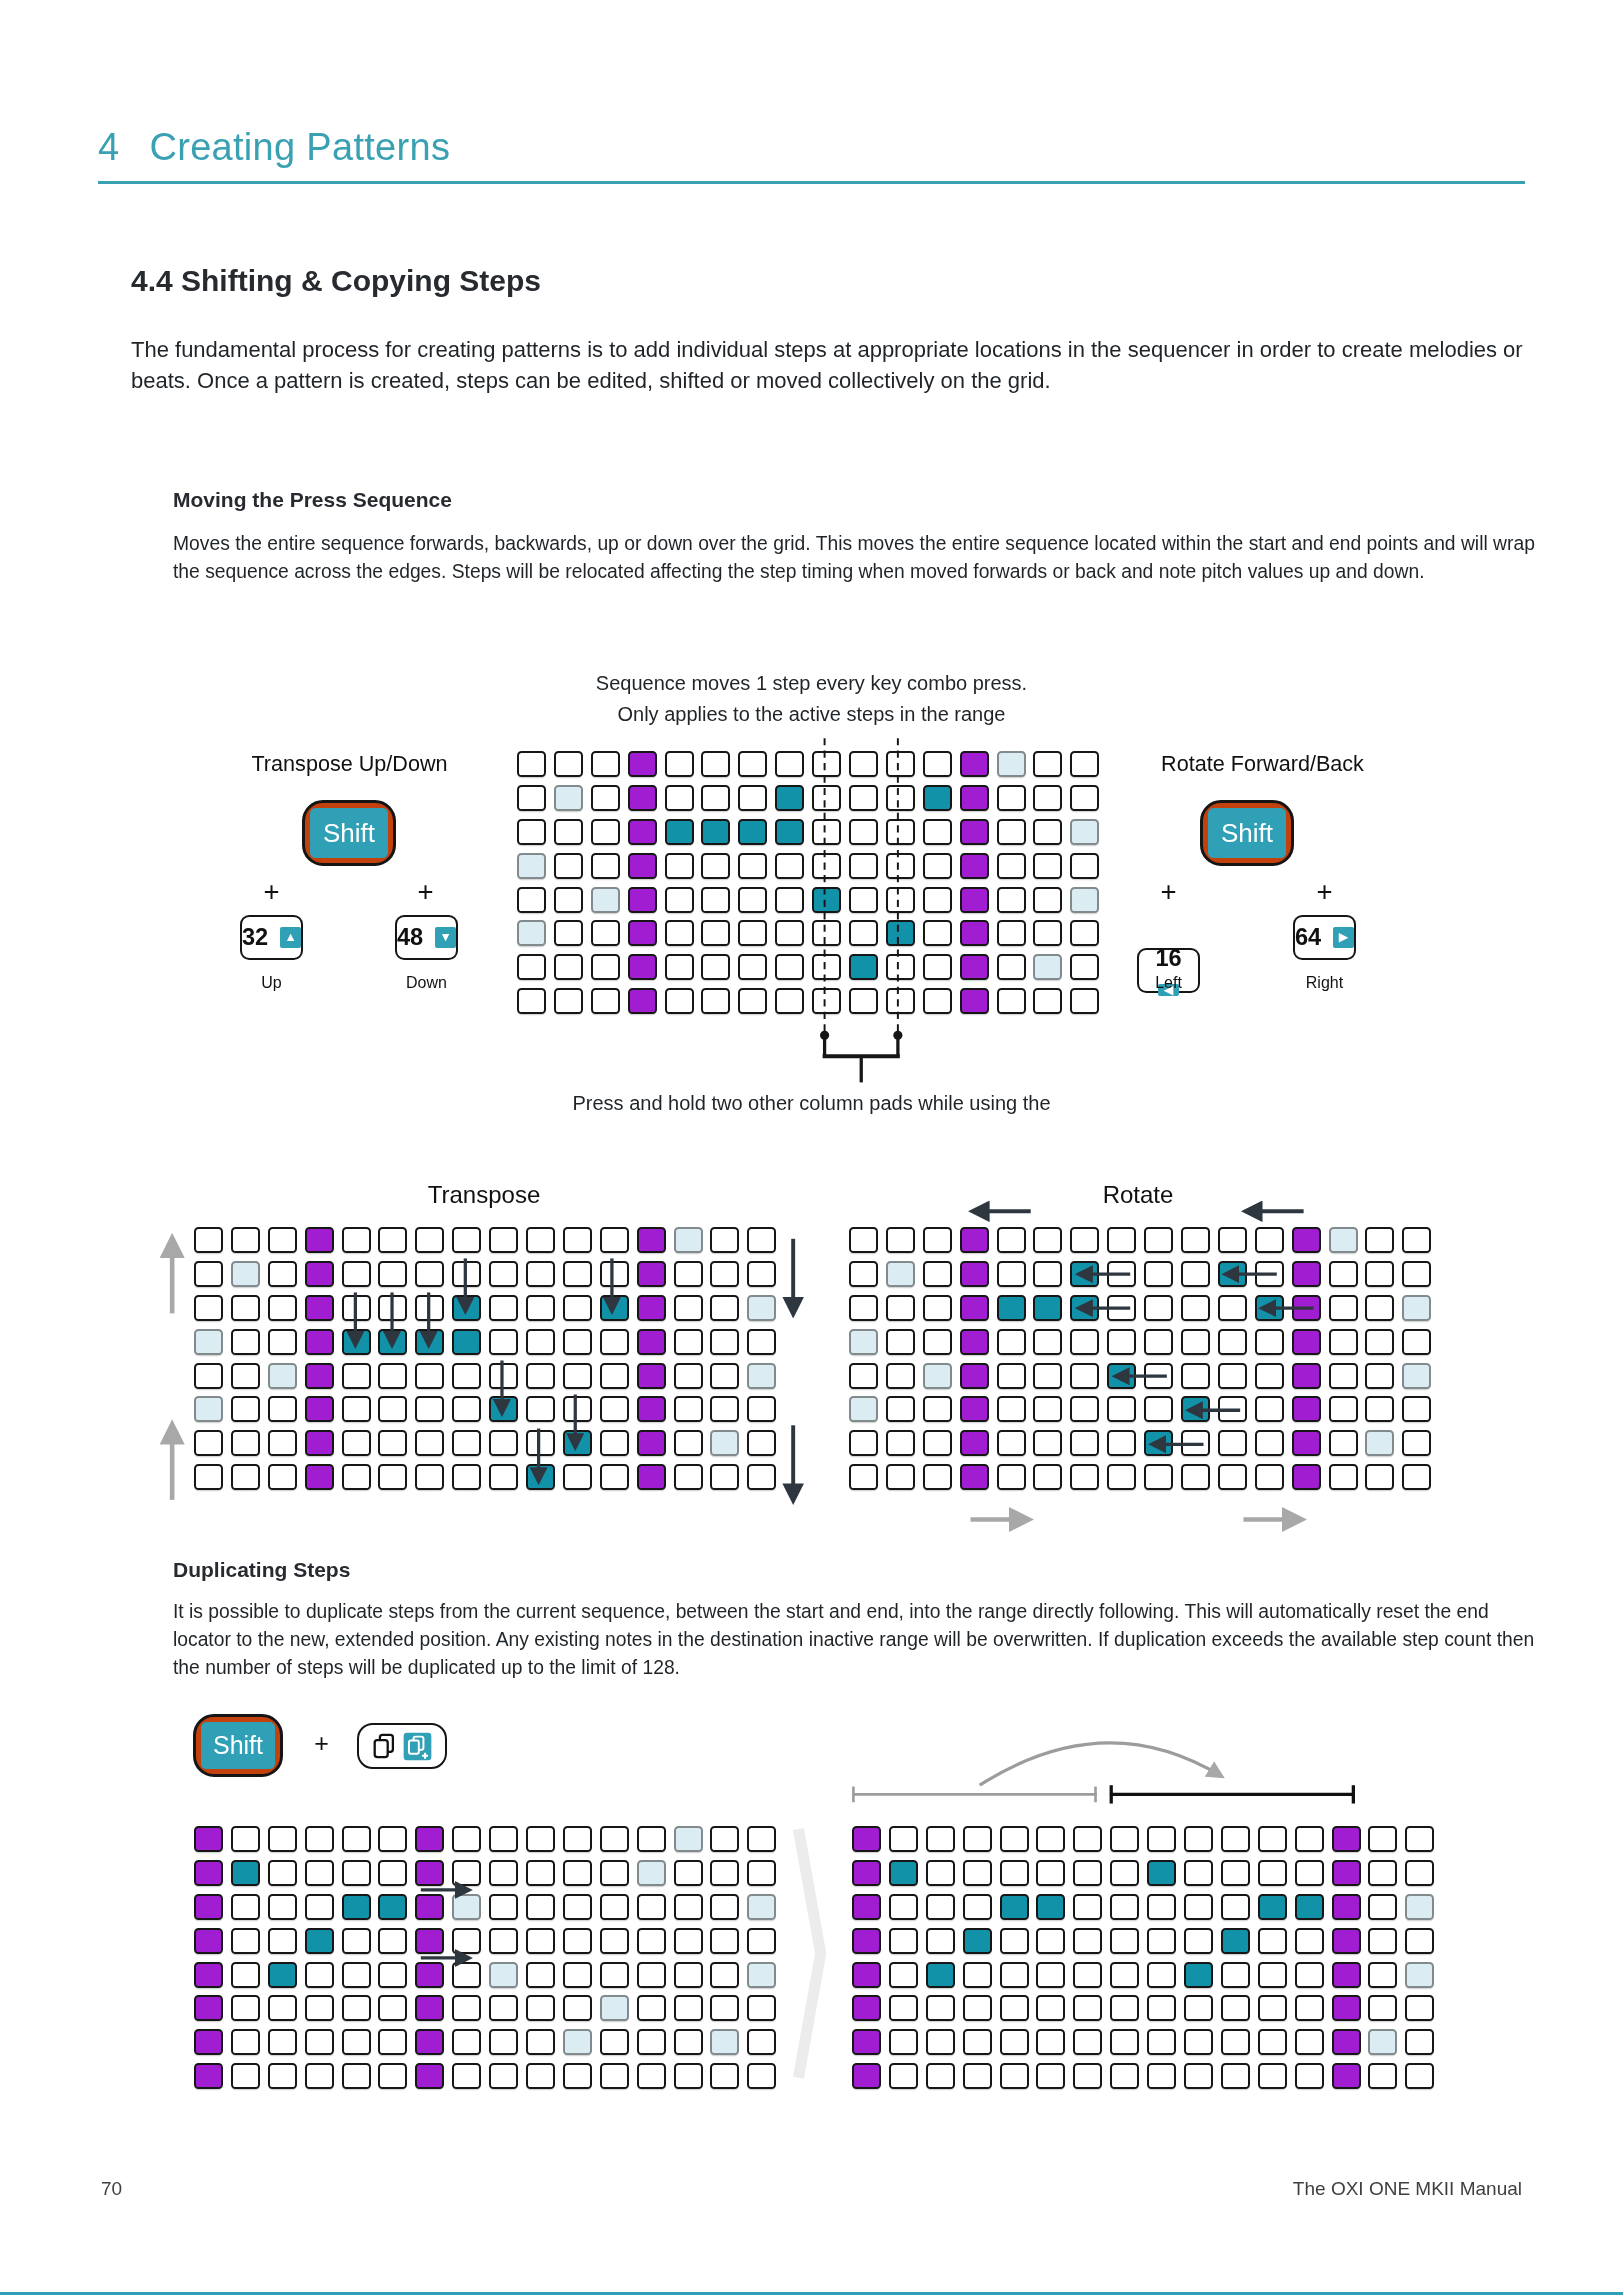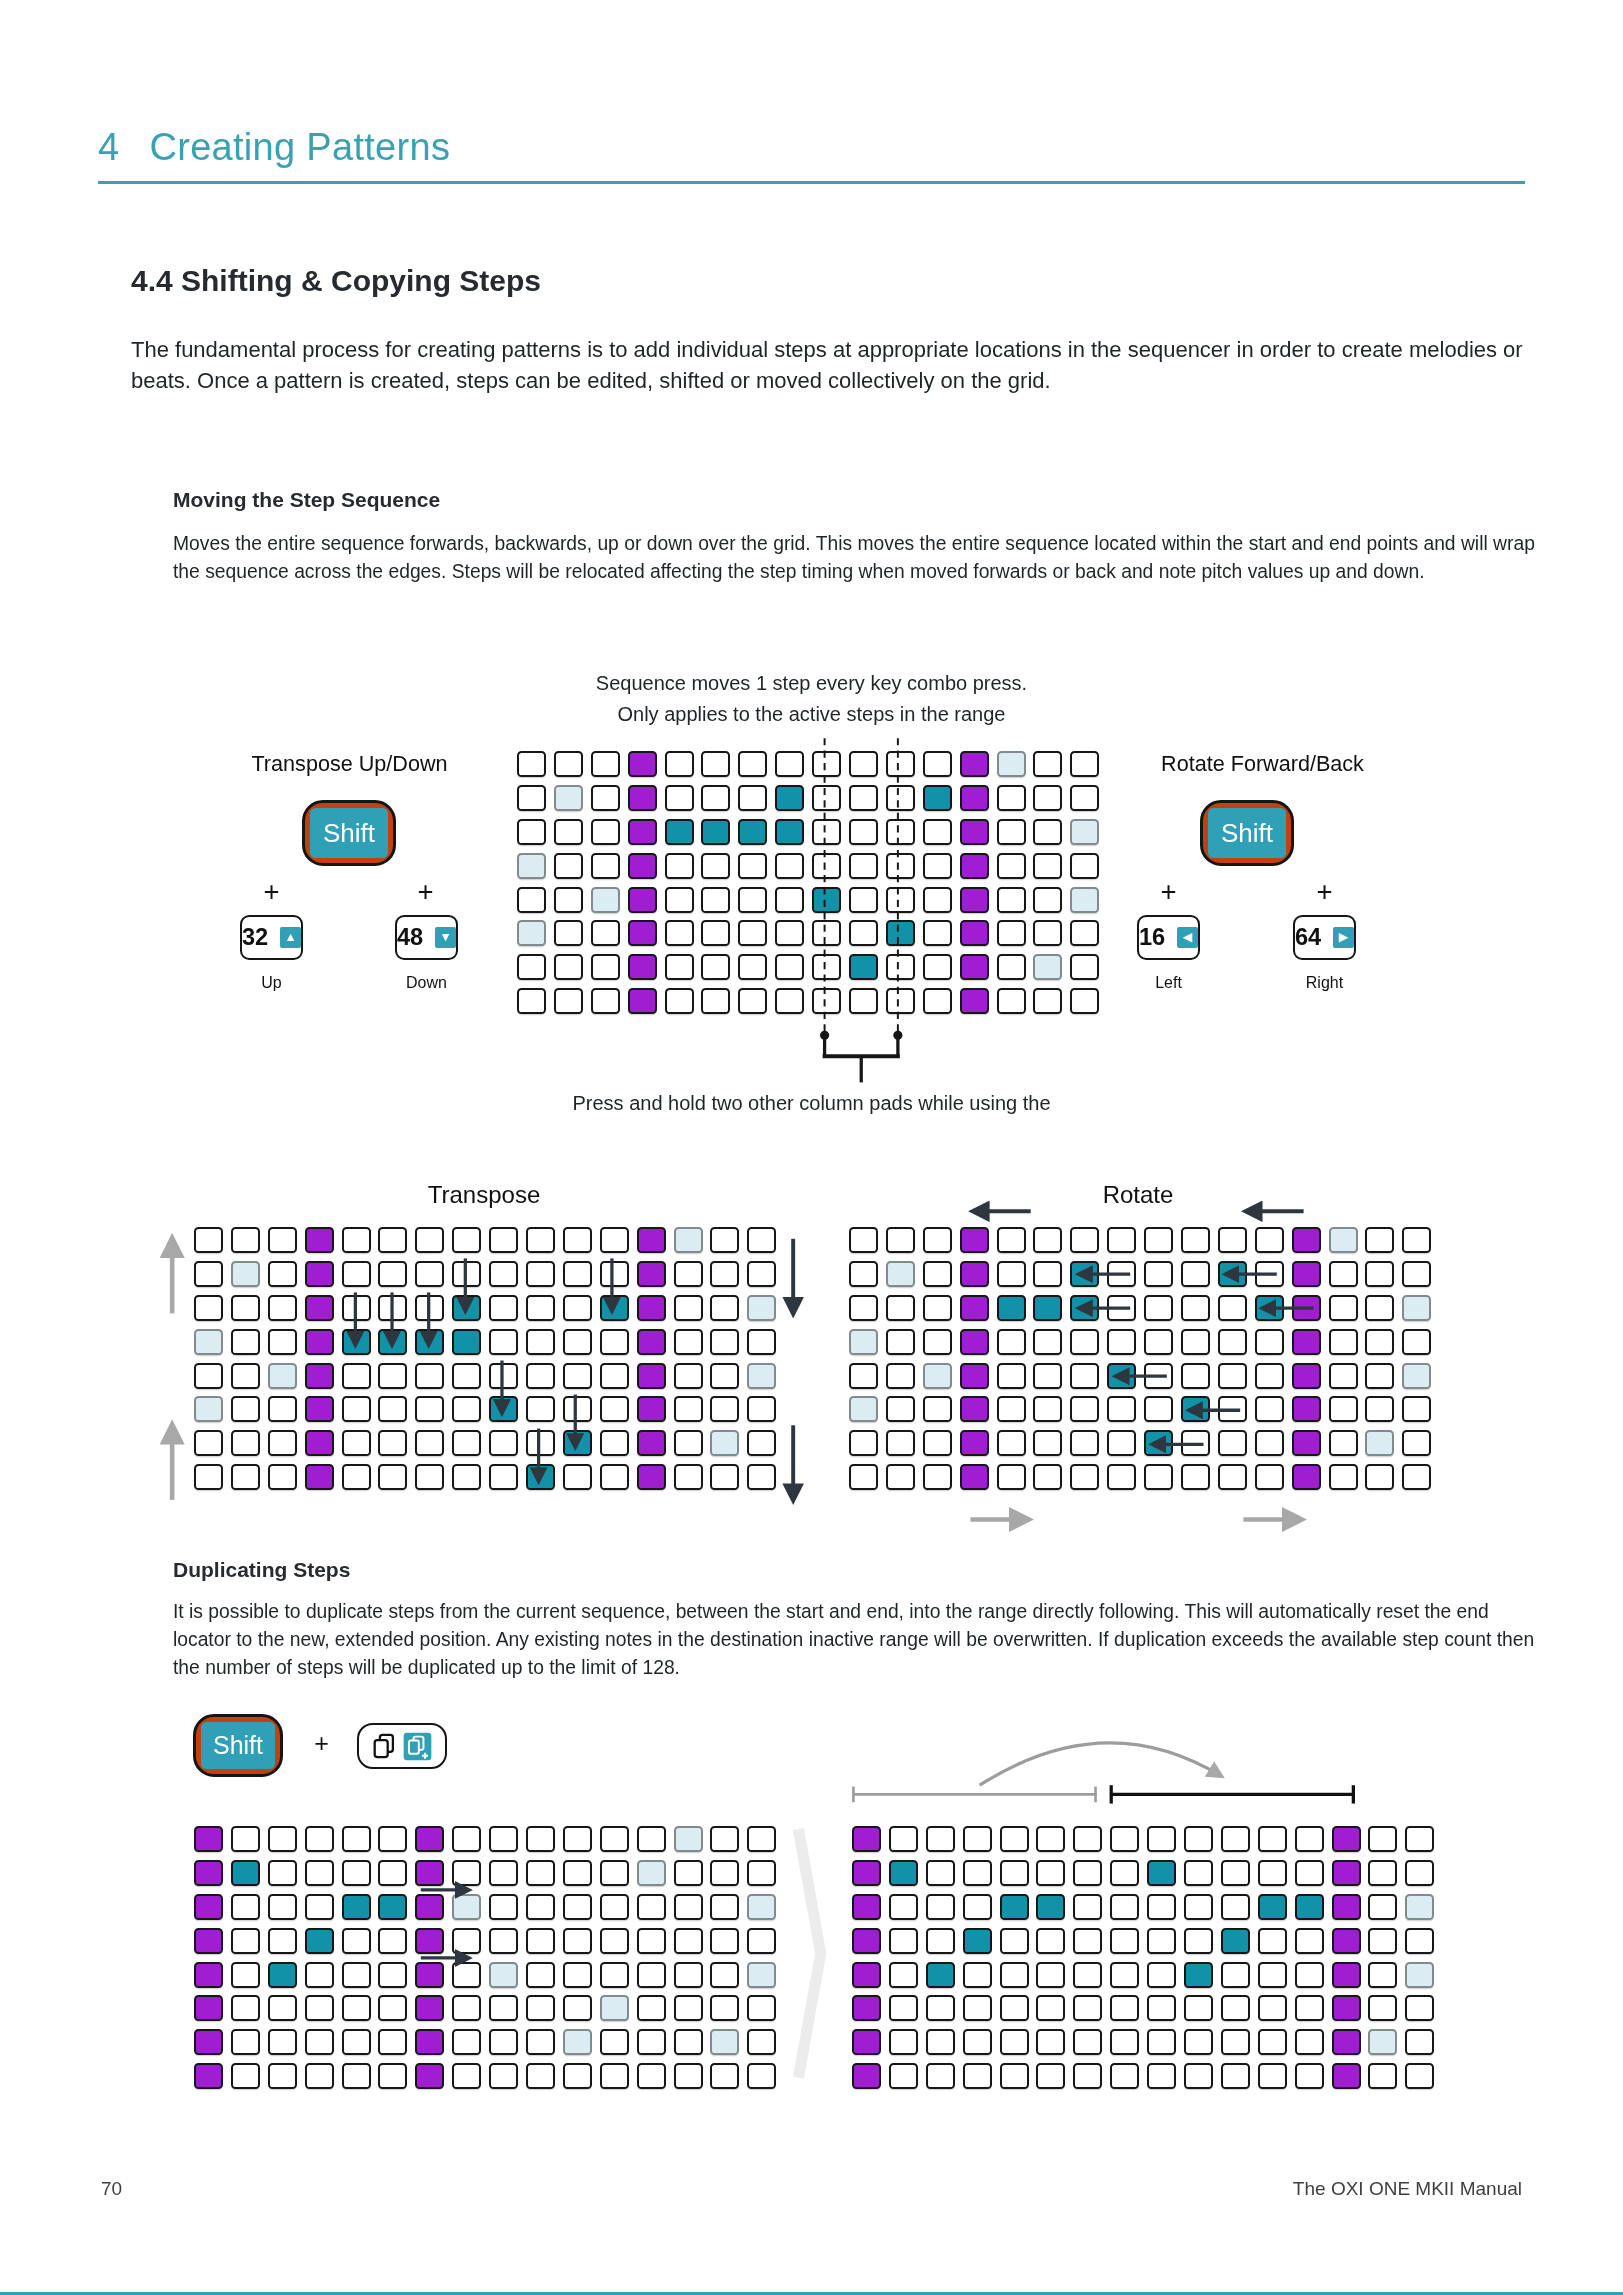--- a/index.html
+++ b/index.html
@@ -61,21 +61,21 @@
 
   <div class="abs chapter-line">
     <span>4</span>
     <span>Creating Patterns</span>
   </div>
   <div class="abs chapter-rule"></div>
 
   <div class="abs section-title">4.4 Shifting &amp; Copying Steps</div>
   <p class="abs intro">The fundamental process for creating patterns is to add individual steps at appropriate locations in the sequencer in order to create melodies or beats. Once a pattern is created, steps can be edited, shifted or moved collectively on the grid.</p>
 
-  <div class="abs sub-heading">Moving the Step Sequence</div>
+  <div class="abs sub-heading">Moving the Press Sequence</div>
   <p class="abs sub-body">Moves the entire sequence forwards, backwards, up or down over the grid. This moves the entire sequence located within the start and end points and will wrap the sequence across the edges. Steps will be relocated affecting the step timing when moved forwards or back and note pitch values up and down.</p>
 
   <div class="abs fig-caption">
     <div>Sequence moves 1 step every key combo press.</div>
     <div>Only applies to the active steps in the range</div>
   </div>
 
   <div class="abs fig-label" style="left:212px;">Transpose Up/Down</div>
   <div class="abs fig-label" style="left:1125px;">Rotate Forward/Back</div>
 
@@ -96,21 +96,21 @@
     <span class="ktile">
         <span>▲</span>
       </span>
   </div>
   <div class="abs key-btn" style="left:395px;top:915px;">
     <span class="knum">48</span>
     <span class="ktile">
         <span>▼</span>
       </span>
   </div>
-  <div class="abs key-btn" style="left:1137px;top:915px;">
+  <div class="abs key-btn" style="left:1137px;top:948px;flex-direction:column;">
     <span class="knum">16</span>
     <span class="ktile">
         <span>◀</span>
       </span>
   </div>
   <div class="abs key-btn" style="left:1293px;top:915px;">
     <span class="knum">64</span>
     <span class="ktile">
         <span>▶</span>
       </span>

